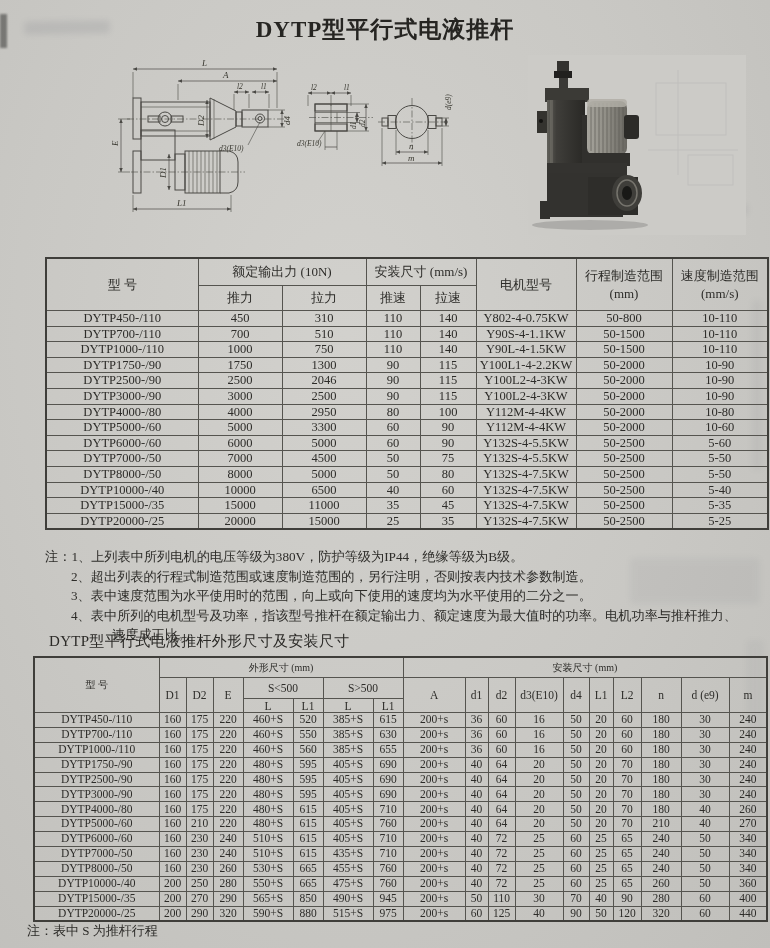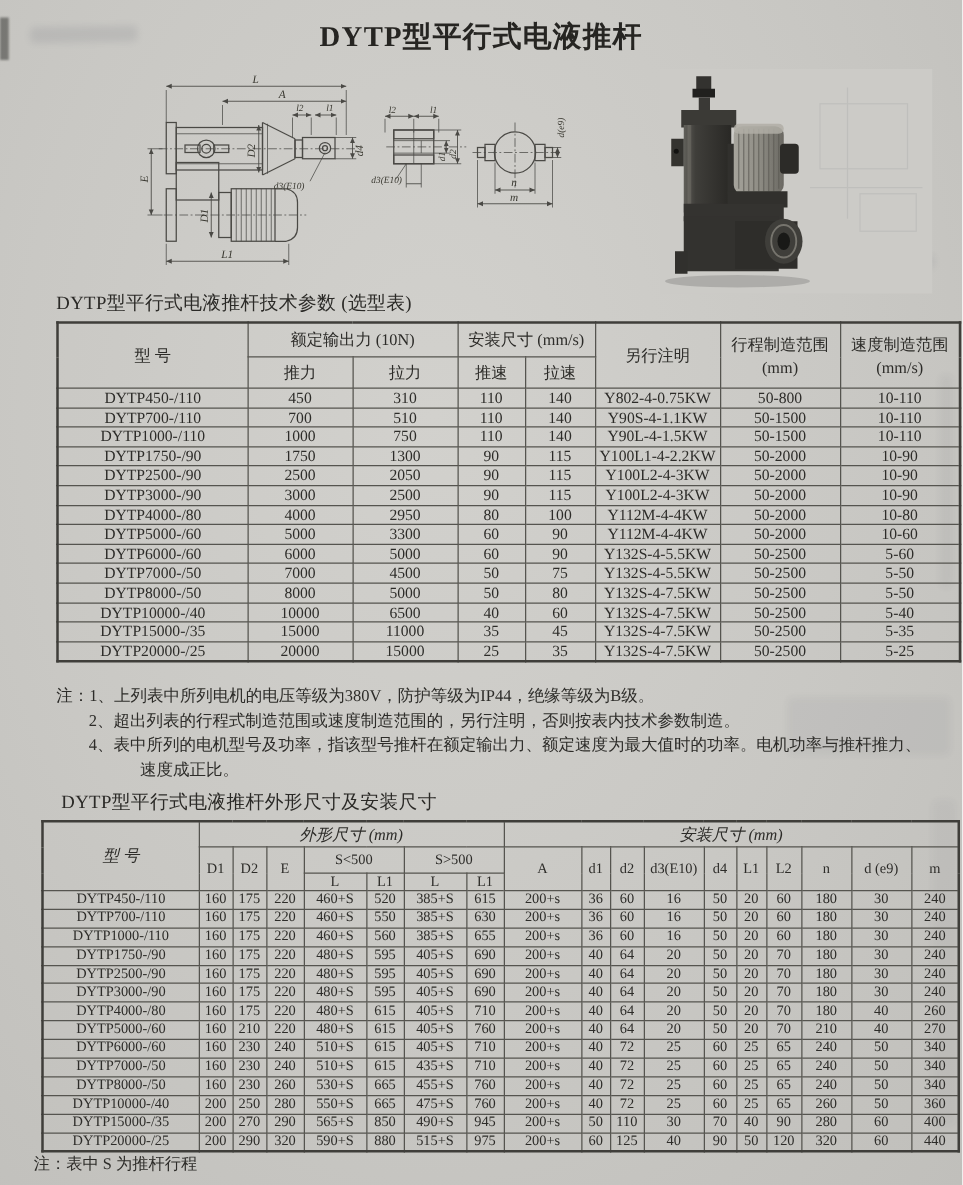--- a/index.html
+++ b/index.html
@@ -20,21 +20,21 @@
   .svgt{font-family:"Liberation Serif",serif;font-style:italic;font-size:9px;fill:#38372f;stroke:none;}
   .svgt.small{font-size:7.5px;}
   table{border-collapse:collapse;table-layout:fixed;background:transparent;color:#2d2c29;}
   th,td{border:1px solid #55544f;text-align:center;padding:0;font-weight:normal;
     overflow:hidden;white-space:nowrap;}
   .t1{position:absolute;left:45px;top:257px;width:722px;border:2px solid #3f3e3a;}
   .t1 thead tr:first-child th{height:26px;font-size:13px;}
   .t1 thead tr:last-child th{height:24px;font-size:13px;}
   .t1 tbody td{height:14.6px;font-size:12.5px;line-height:1;}
   .t2{position:absolute;left:33px;top:656px;width:733px;border:2px solid #3f3e3a;}
-  .t2 thead tr:nth-child(1) th{height:19px;font-size:13px;font-style:italic;}
+  .t2 thead tr:nth-child(1) th{height:19px;font-size:10px;}
   .t2 thead tr:nth-child(2) th{height:20px;font-size:11.5px;}
   .t2 thead tr:nth-child(3) th{height:13px;font-size:11.5px;}
   .t2 tbody td{height:13.9px;font-size:11.5px;line-height:1;}
   .hl{display:block;line-height:1.35;}
   .notes{position:absolute;left:45px;top:537px;width:700px;font-size:13.2px;line-height:19.5px;}
   .note-first{padding-left:0;margin-top:10px;}
   .note-ind{margin-left:26px;}
   .note-cont{margin-left:67px;}
   .footnote{position:absolute;left:27px;top:922px;font-size:13px;}
   .sm{position:absolute;background:#3f4352;opacity:.10;filter:blur(3px);border-radius:4px;}
@@ -254,39 +254,38 @@
       <rect x="19" y="108" width="80" height="14" fill="#343330"></rect>
       <rect x="19" y="118" width="76" height="44" fill="#33322f"></rect>
       <rect x="60" y="122" width="50" height="38" fill="#2e2d2a"></rect>
       <ellipse cx="99" cy="138" rx="15" ry="18" fill="#3f3e3a"></ellipse>
       <ellipse cx="99" cy="138" rx="10" ry="13" fill="none" stroke="#76746d" stroke-width="1.5"></ellipse>
       <ellipse cx="99" cy="138" rx="5" ry="7" fill="#191917"></ellipse>
       <rect x="12" y="146" width="10" height="18" fill="#31302d"></rect>
     </g>
   </svg>
 
-  <div class="sec-title" id="sec1">DYTP型平行式电液推杆技术参数 (选型表)</div>
 
   <table class="t1">
     <colgroup>
       <col style="width:152px">
         <col style="width:84px">
         <col style="width:84px">
       <col style="width:54px">
         <col style="width:56px">
         <col style="width:100px">
       <col style="width:96px">
         <col style="width:96px">
     </colgroup>
     <thead>
       <tr>
         <th rowspan="2">型 号</th>
         <th colspan="2">额定输出力 (10N)</th>
         <th colspan="2">安装尺寸 (mm/s)</th>
-        <th rowspan="2">另行注明</th>
+        <th rowspan="2">电机型号</th>
         <th rowspan="2">
           <span class="hl">行程制造范围</span>
           <span class="hl">(mm)</span>
         </th>
         <th rowspan="2">
           <span class="hl">速度制造范围</span>
           <span class="hl">(mm/s)</span>
         </th>
       </tr>
       <tr>
@@ -333,21 +332,21 @@
           <td>1300</td>
           <td>90</td>
           <td>115</td>
           <td>Y100L1-4-2.2KW</td>
           <td>50-2000</td>
           <td>10-90</td>
         </tr>
         <tr>
           <td>DYTP2500-/90</td>
           <td>2500</td>
-          <td>2050</td>
+          <td>2046</td>
           <td>90</td>
           <td>115</td>
           <td>Y100L2-4-3KW</td>
           <td>50-2000</td>
           <td>10-90</td>
         </tr>
         <tr>
           <td>DYTP3000-/90</td>
           <td>3000</td>
           <td>2500</td>
@@ -436,20 +435,21 @@
           <td>Y132S-4-7.5KW</td>
           <td>50-2500</td>
           <td>5-25</td>
         </tr>
       </tbody>
   </table>
 
   <div class="notes">
     <div class="note-first"><span>注：</span><span>1、上列表中所列电机的电压等级为380V，防护等级为IP44，绝缘等级为B级。</span></div>
     <div class="note-ind">2、超出列表的行程式制造范围或速度制造范围的，另行注明，否则按表内技术参数制造。</div>
+    <div class="note-ind">3、表中速度范围为水平使用时的范围，向上或向下使用的速度均为水平使用的二分之一。</div>
     <div class="note-ind">4、表中所列的电机型号及功率，指该型号推杆在额定输出力、额定速度为最大值时的功率。电机功率与推杆推力、</div>
     <div class="note-cont">速度成正比。</div>
   </div>
 
   <div class="sec-title" id="sec2">DYTP型平行式电液推杆外形尺寸及安装尺寸</div>
 
   <table class="t2">
     <colgroup>
       <col style="width:125px">
         <col style="width:27px">

